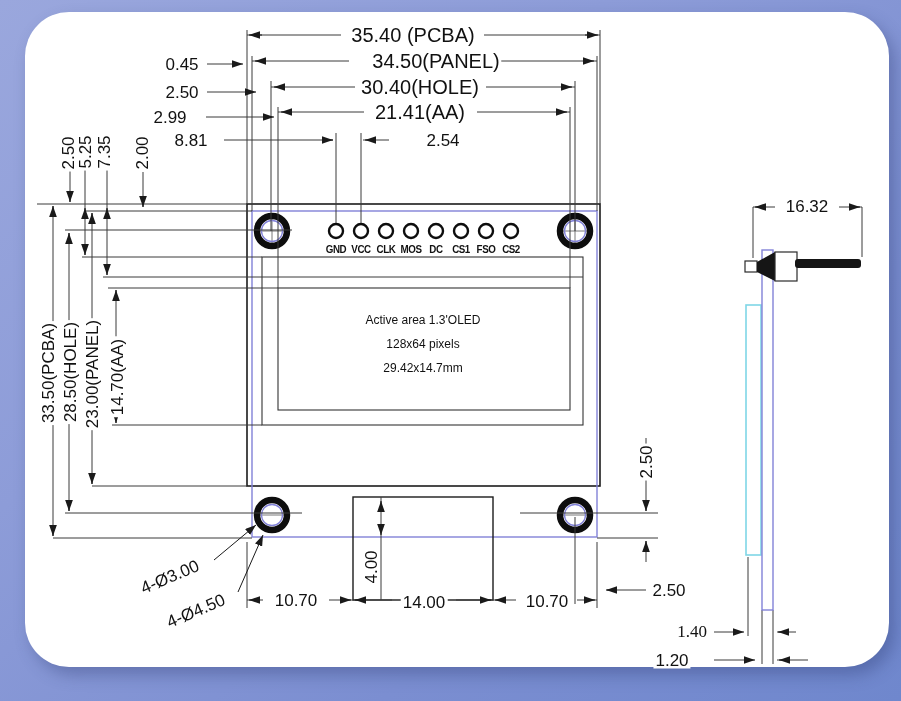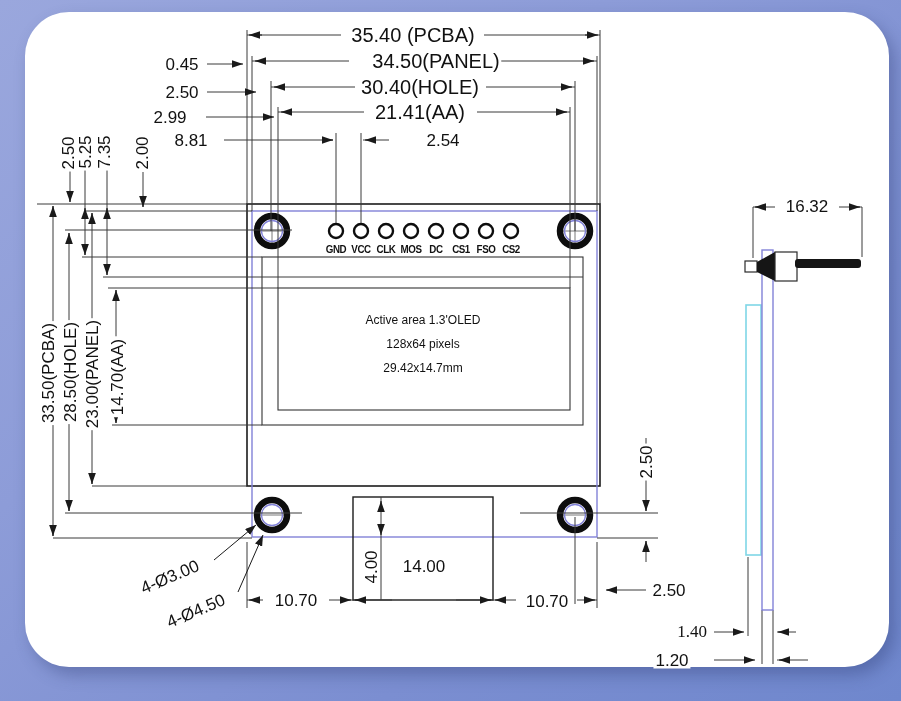--- a/index.html
+++ b/index.html
@@ -255,21 +255,21 @@
   <div class="lbl pin" style="left:436px; top:250px;">DC</div>
   <div class="lbl pin" style="left:461px; top:250px;">CS1</div>
   <div class="lbl pin" style="left:486px; top:250px;">FSO</div>
   <div class="lbl pin" style="left:511px; top:250px;">CS2</div>
 
   <div class="lbl disp" style="left:423px; top:320px;">Active area 1.3'OLED</div>
   <div class="lbl disp" style="left:423px; top:344px;">128x64 pixels</div>
   <div class="lbl disp" style="left:423px; top:368px;">29.42x14.7mm</div>
 
   <div class="lbl" style="left:296px; top:600px;">10.70</div>
-  <div class="lbl" style="left:424px; top:566px;">14.00</div>
+  <div class="lbl" style="left:424px; top:602px;">14.00</div>
   <div class="lbl" style="left:547px; top:601px;">10.70</div>
   <div class="lbl rot" style="left:371px; top:567px;">4.00</div>
 
   <div class="lbl rot" style="left:646px; top:462px;">2.50</div>
   <div class="lbl" style="left:669px; top:590px;">2.50</div>
 
   <div class="lbl diag" style="left:170px; top:577px;">4-Ø3.00</div>
   <div class="lbl diag" style="left:196px; top:611px;">4-Ø4.50</div>
 
   <div class="lbl" style="left:807px; top:206px;">16.32</div>

